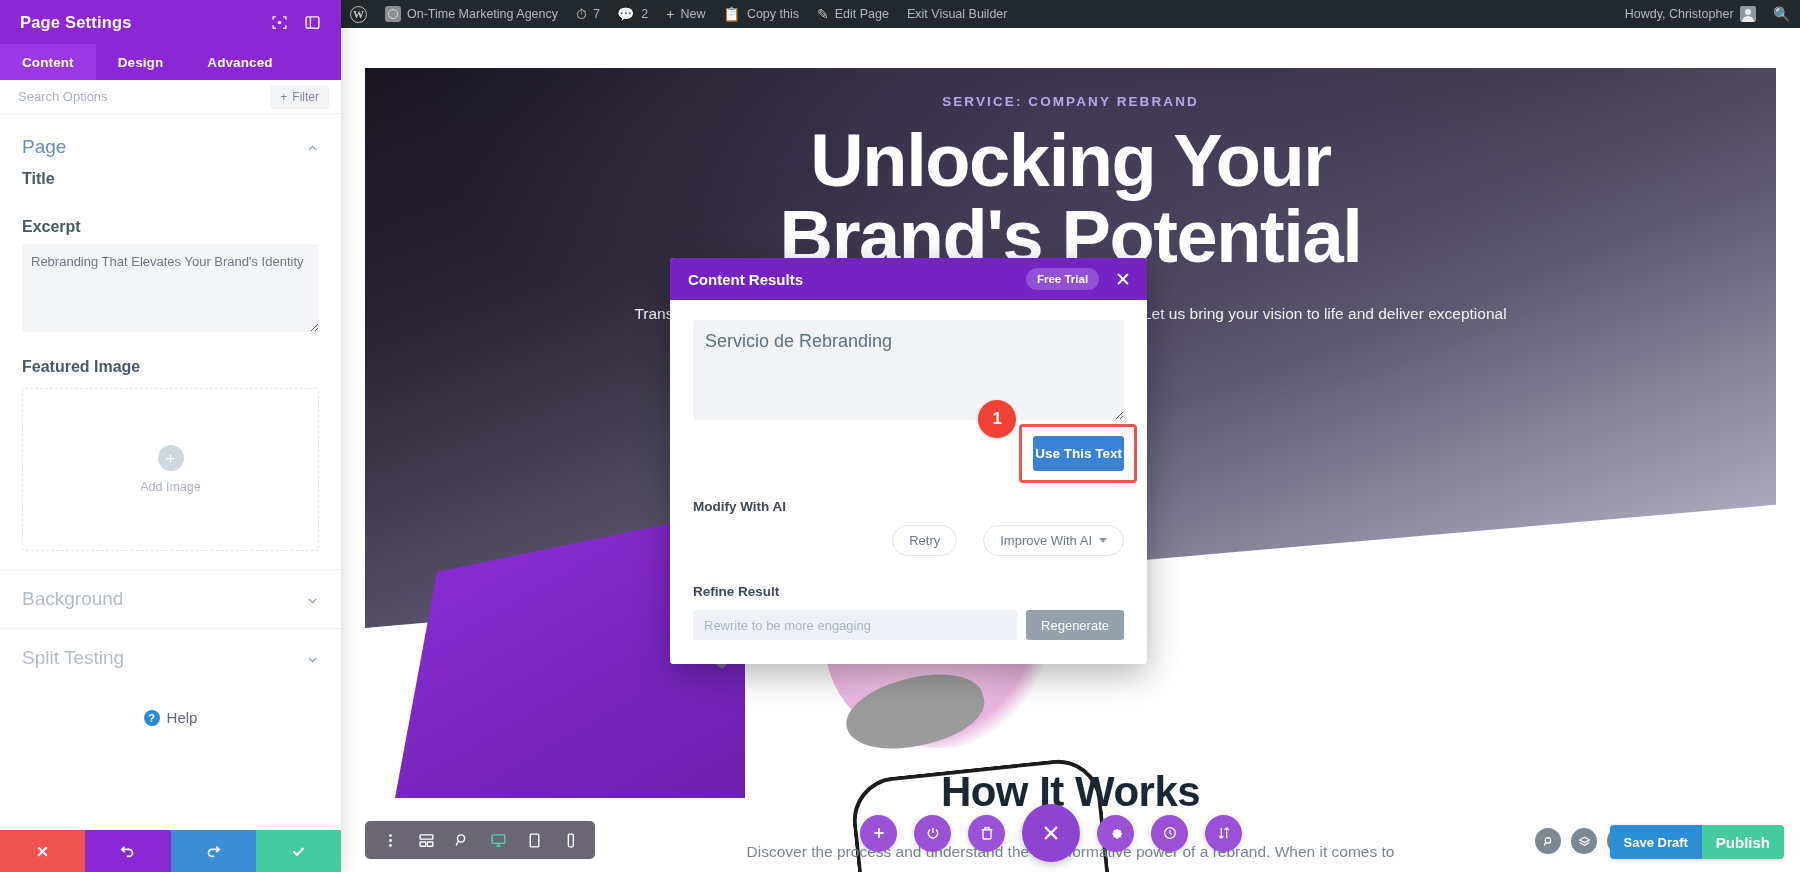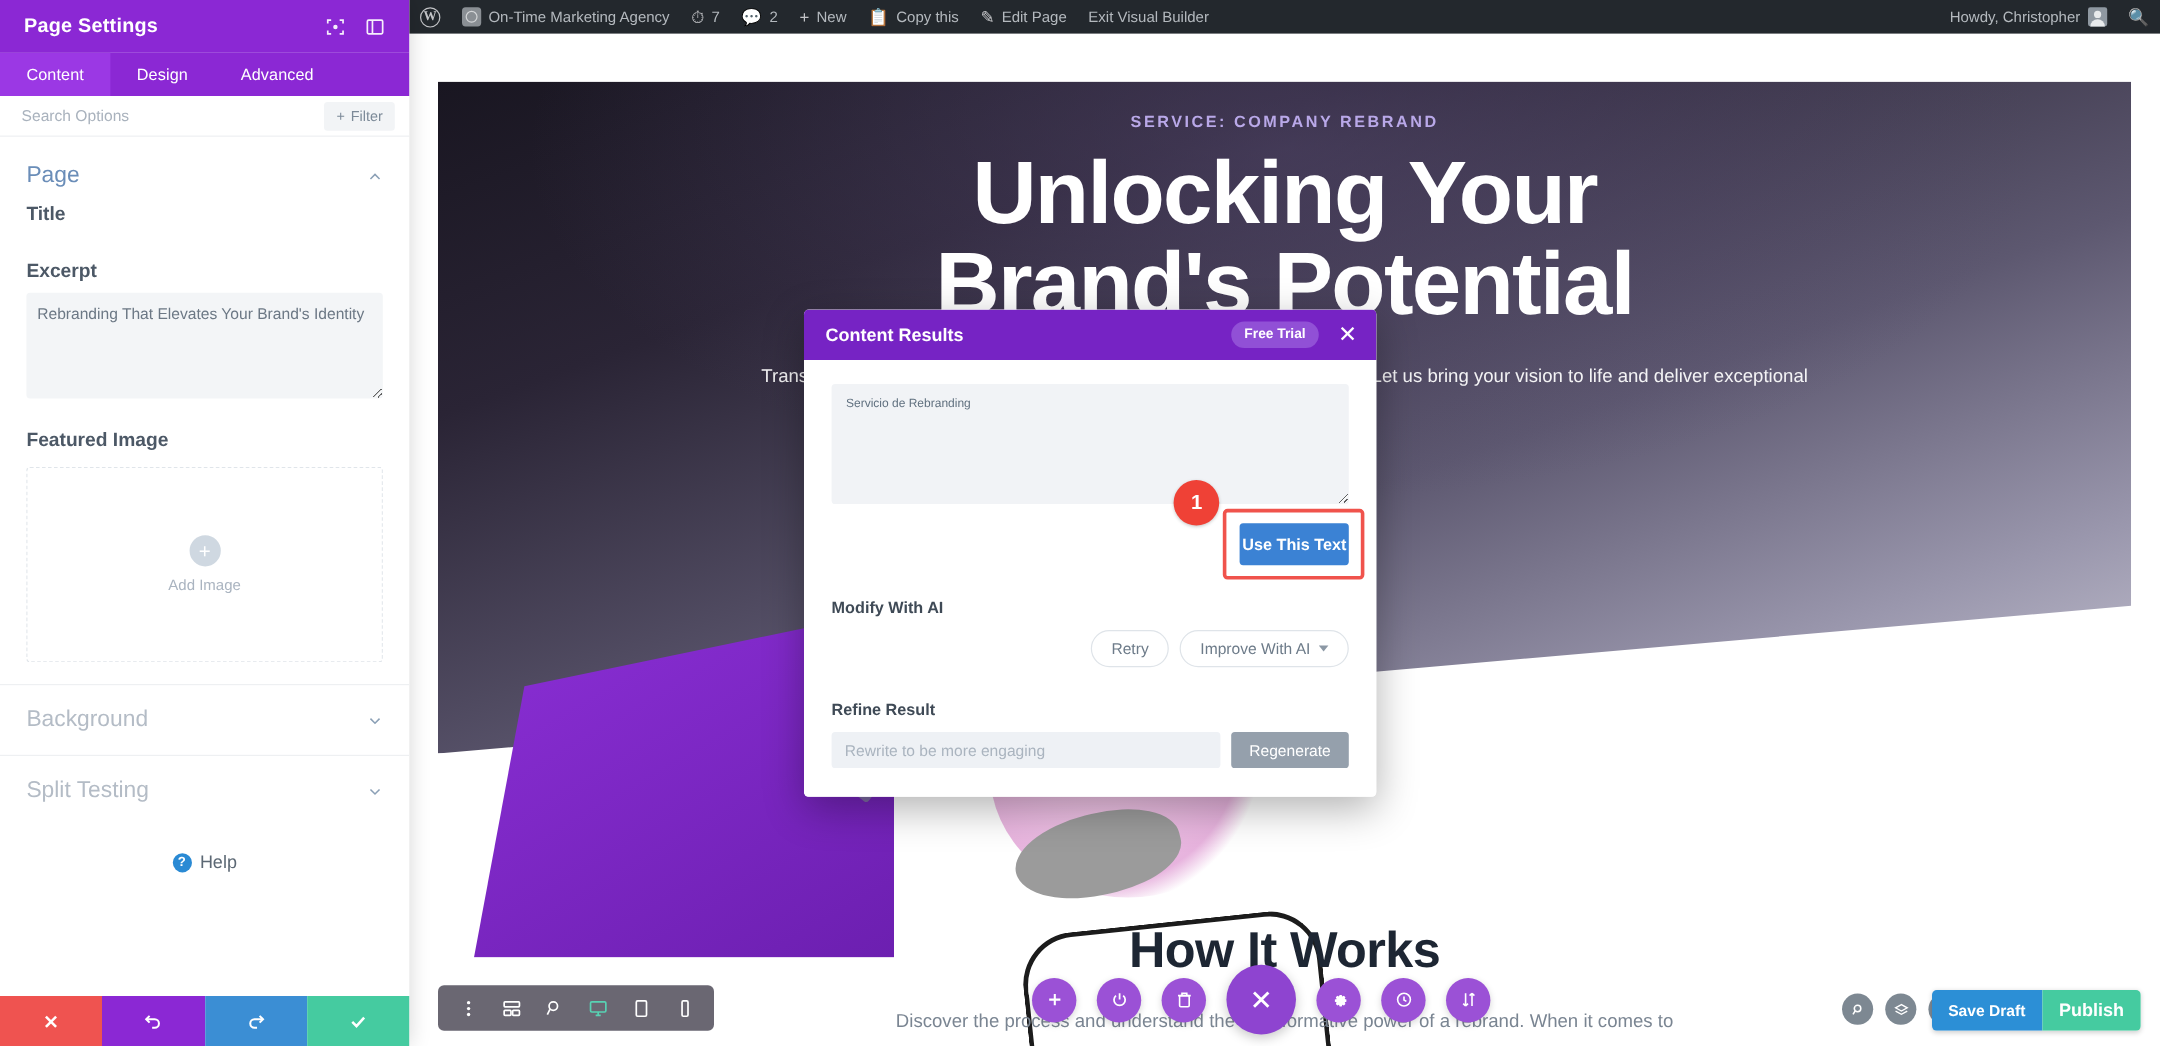--- a/index.html
+++ b/index.html
@@ -68,21 +68,21 @@
   .sp-header-icons { margin-left: auto; display: flex; align-items: center; gap: 16px; }
   .hdr-ico { width: 17px; height: 17px; opacity: .92; cursor: pointer; }
   .hdr-ico svg { display: block; }
 
   .sp-tabs {
     background: #8b28d4; height: 36px; flex: 0 0 36px;
     display: flex; align-items: stretch;
   }
   .sp-tab {
     display: flex; align-items: center; justify-content: center;
-    color: #ffffff; font-size: 13.5px; font-weight: normal;
+    color: #ffffff; font-size: 13.5px; font-weight: bold;
     padding: 0 22px; cursor: pointer; letter-spacing: .1px;
   }
   .sp-tab.active { background: #9b38e4; }
 
   .sp-search-row {
     height: 34px; flex: 0 0 34px; display: flex; align-items: center;
     border-bottom: 1px solid #eceef0; background: #fff;
   }
   .sp-search-input {
     flex: 1; border: 0; outline: 0; padding: 0 18px;
@@ -317,21 +317,21 @@
   }
   .modal-close {
     color: #fff; font-size: 19px; line-height: 1; cursor: pointer;
     font-weight: 300; padding: 0 2px;
   }
   .modal-body { padding: 20px 23px 24px 23px; background: #fff; }
 
   .result-area {
     width: 100%; height: 100px; background: #f1f3f6;
     border: 0; outline: 0; border-radius: 3px;
-    padding: 11px 12px; font-size: 10px; color: #60707f;
+    padding: 11px 12px; font-size: 18px; color: #60707f;
     resize: vertical; font-family: "Liberation Sans", sans-serif;
     display: block;
   }
   .row-right { display: flex; justify-content: flex-end; margin-top: 16px; }
 
   .use-text-wrap { position: relative; }
   .highlight-box {
     position: absolute; left: -14px; top: -12px; right: -13px; bottom: -12px;
     border: 3px solid #f0534c; border-radius: 4px; pointer-events: none;
   }
@@ -345,21 +345,21 @@
   }
   .btn-use-text {
     background: #3b82d4; color: #fff; border: 0; cursor: pointer;
     font-size: 13.5px; font-weight: bold; border-radius: 3px;
     padding: 10px 2px; font-family: "Liberation Sans", sans-serif;
   }
 
   .section-label {
     font-size: 13.5px; font-weight: bold; color: #3f4a56; margin-top: 28px;
   }
-  .pill-row { display: flex; justify-content: flex-end; gap: 9px; margin-top: 11px; }
+  .pill-row { display: flex; justify-content: flex-end; gap: 26px; margin-top: 11px; }
   .pill-btn {
     border: 1px solid #dfe4e9; background: #fff; color: #6d7b89;
     border-radius: 16px; padding: 7px 16px; font-size: 13px;
     cursor: pointer; display: flex; align-items: center; gap: 7px;
     font-family: "Liberation Sans", sans-serif;
   }
   .caret-dn {
     width: 0; height: 0; border-left: 4px solid transparent;
     border-right: 4px solid transparent; border-top: 5px solid #8c98a5;
   }

